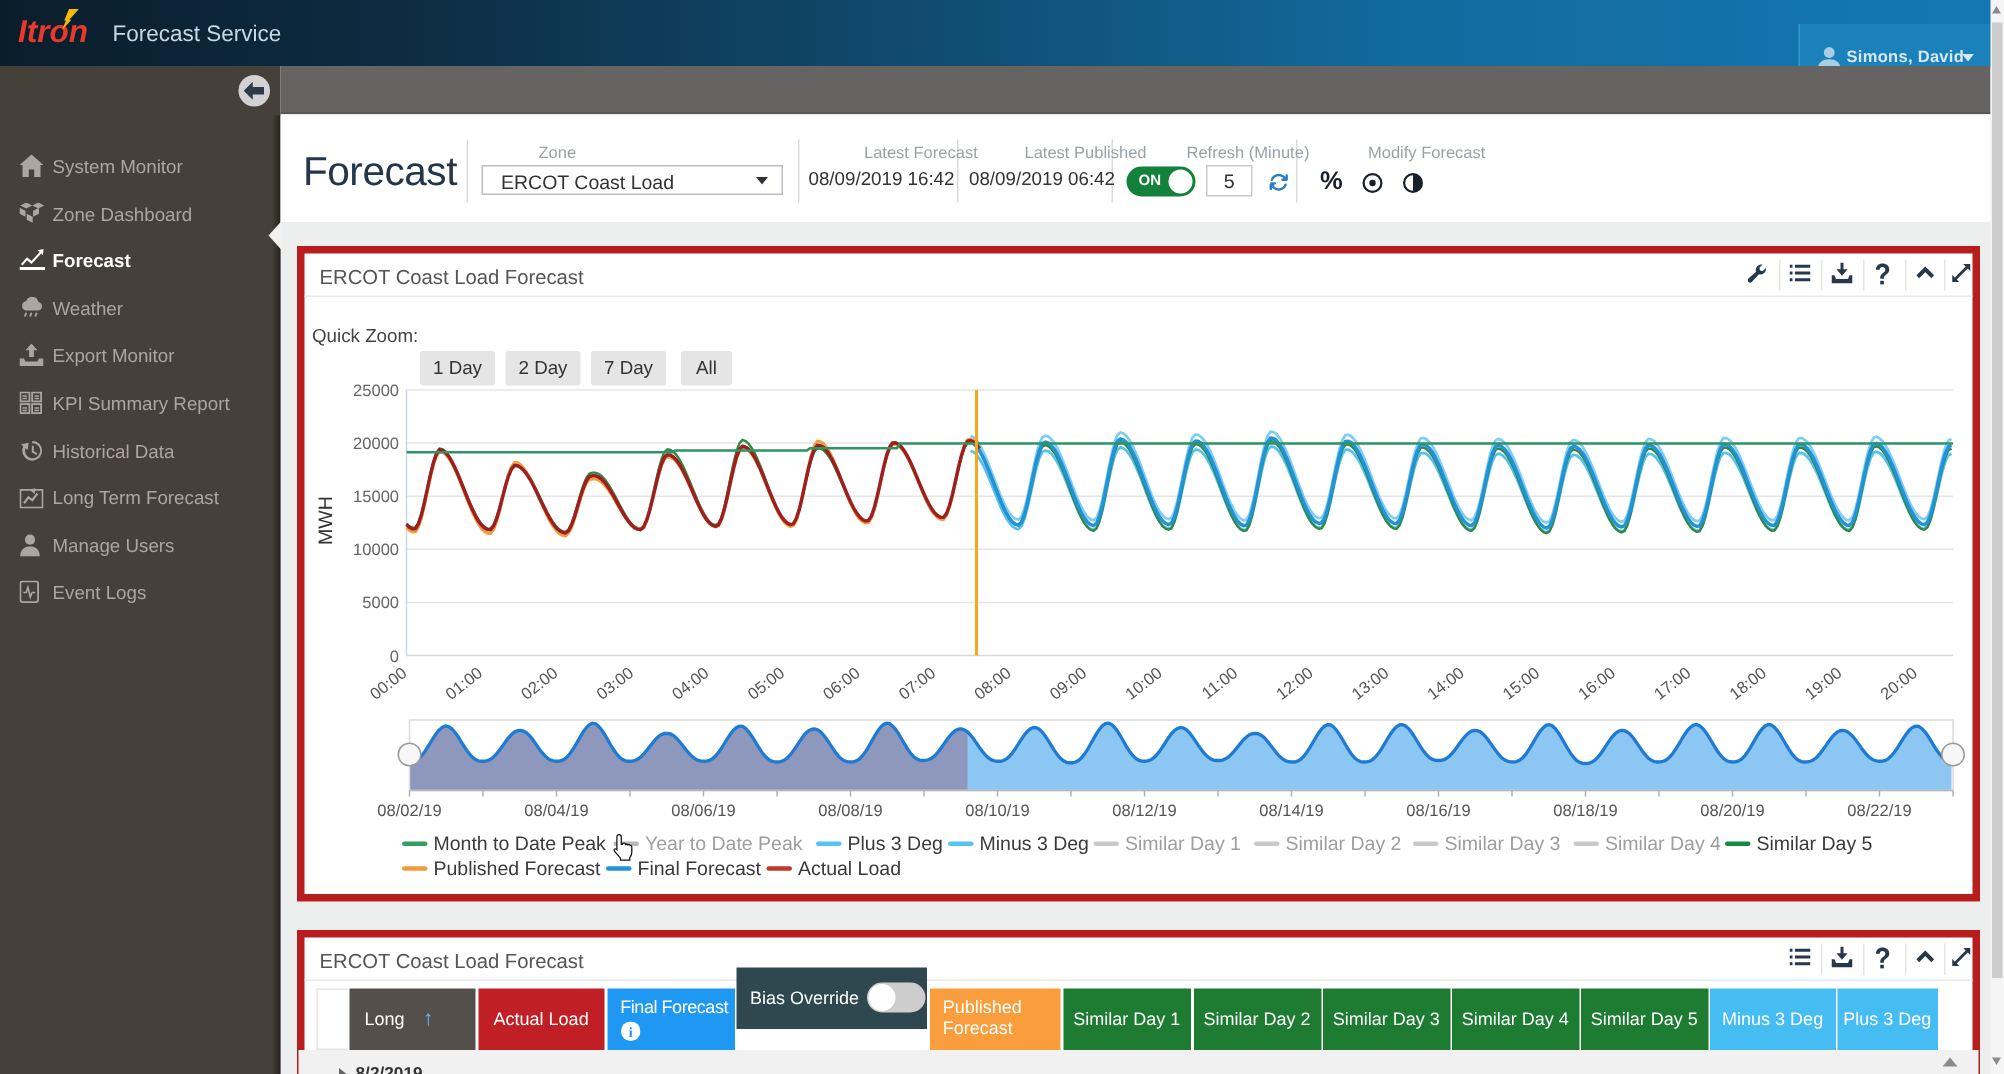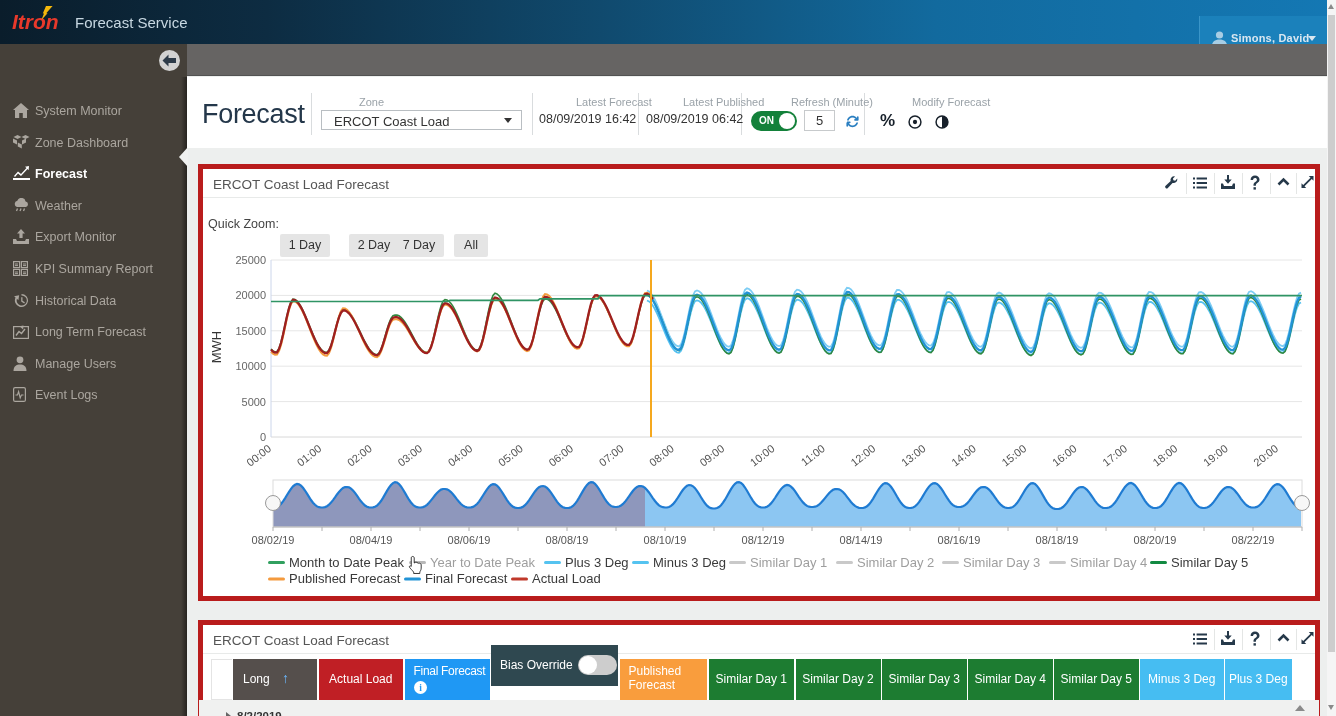--- a/index.html
+++ b/index.html
@@ -277,21 +277,21 @@
         </g>
       </svg></span>
 <span class="pdiv" style="left:983px;"></span>
 <span class="pdiv" style="left:1011px;"></span>
 <span class="pdiv" style="left:1039px;"></span>
 <span class="pdiv" style="left:1067px;"></span>
 <span class="pdiv" style="left:1093px;"></span>
 </div>
 <div class="abs" id="qz-label">Quick Zoom:</div>
 <div class="abs qzbtn" style="left:280px;width:50px;">1 Day</div>
-<div class="abs qzbtn" style="left:349px;width:50px;">2 Day</div>
+<div class="abs qzbtn" style="left:337px;width:50px;">2 Day</div>
 <div class="abs qzbtn" style="left:394px;width:50px;">7 Day</div>
 <div class="abs qzbtn" style="left:454px;width:34px;">All</div>
 
 <svg class="abs" style="left:198px;top:244px;" width="1122" height="356" viewBox="0 0 1122 356" font-family="Liberation Sans, sans-serif">
 <line x1="73.0" y1="193.0" x2="1104.0" y2="193.0" stroke="#d8d8d8" stroke-width="1"></line>
 <text x="68.0" y="197.0" font-size="11" fill="#666" text-anchor="end">0</text>
 <line x1="73.0" y1="157.6" x2="1104.0" y2="157.6" stroke="#e6e6e6" stroke-width="1"></line>
 <text x="68.0" y="161.6" font-size="11" fill="#666" text-anchor="end">5000</text>
 <line x1="73.0" y1="122.2" x2="1104.0" y2="122.2" stroke="#e6e6e6" stroke-width="1"></line>
 <text x="68.0" y="126.2" font-size="11" fill="#666" text-anchor="end">10000</text>

